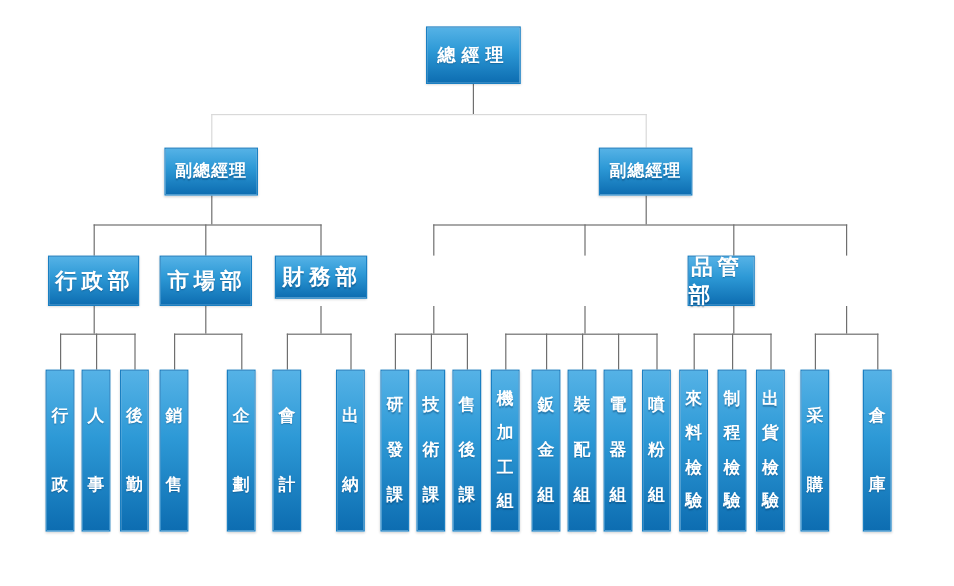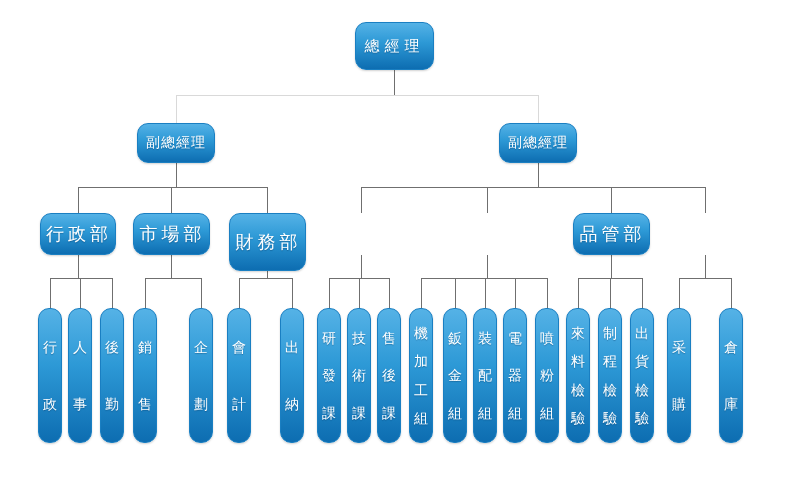--- a/index.html
+++ b/index.html
@@ -8,23 +8,23 @@
     width:795px;height:488px;
     background:#ffffff;
     font-family:"DejaVu Sans","Liberation Sans",sans-serif;
     overflow:hidden;
   }
   .box{
     position:absolute;
     box-sizing:border-box;
     background:linear-gradient(180deg,#55b2e6 0%,#2d99d6 42%,#0d6db1 100%);
     border:1px solid #1a7fc2;
-    border-radius:11px;
+    border-radius:0;
     color:#ffffff;
-    font-weight:400;
+    font-weight:700;
     display:flex;
     align-items:center;
     justify-content:center;
     text-shadow:0 1px 1px rgba(0,45,85,.35);
     box-shadow:0 1px 2px rgba(0,0,0,.18);
   }
   .hbox{font-size:18px;letter-spacing:4px;text-indent:2px;}
   .root{font-size:15px;letter-spacing:5px;}
   .dep{font-size:14px;letter-spacing:1px;}
   .vbox{
@@ -96,22 +96,22 @@
       <div class="line" style="left: 731px; top: 278px; width: 1px; height: 30px;"></div>
     </div>
 
   <div class="box root" style="left:355px;top:22px;width:79px;height:48px;">總經理</div>
 
   <div class="box dep" style="left:137px;top:123px;width:78px;height:40px;">副總經理</div>
   <div class="box dep" style="left:499px;top:123px;width:78px;height:40px;">副總經理</div>
 
   <div class="box hbox" style="left:40px;top:213px;width:76px;height:42px;">行政部</div>
   <div class="box hbox" style="left:133px;top:213px;width:77px;height:42px;">市場部</div>
-  <div class="box hbox" style="left:229px;top:213px;width:77px;height:58px;">財務部</div>
-  <div class="box hbox" style="left:573px;top:213px;width:77px;height:42px;">品管部</div>
+  <div class="box hbox" style="left:229px;top:213px;width:77px;height:36px;">財務部</div>
+  <div class="box hbox" style="left:573px;top:213px;width:56px;height:42px;">品管部</div>
 
   <div class="box vbox" style="left:38px;">
       <span>行</span>
       <span>政</span>
     </div>
   <div class="box vbox" style="left:68px;">
       <span>人</span>
       <span>事</span>
     </div>
   <div class="box vbox" style="left:100px;">

